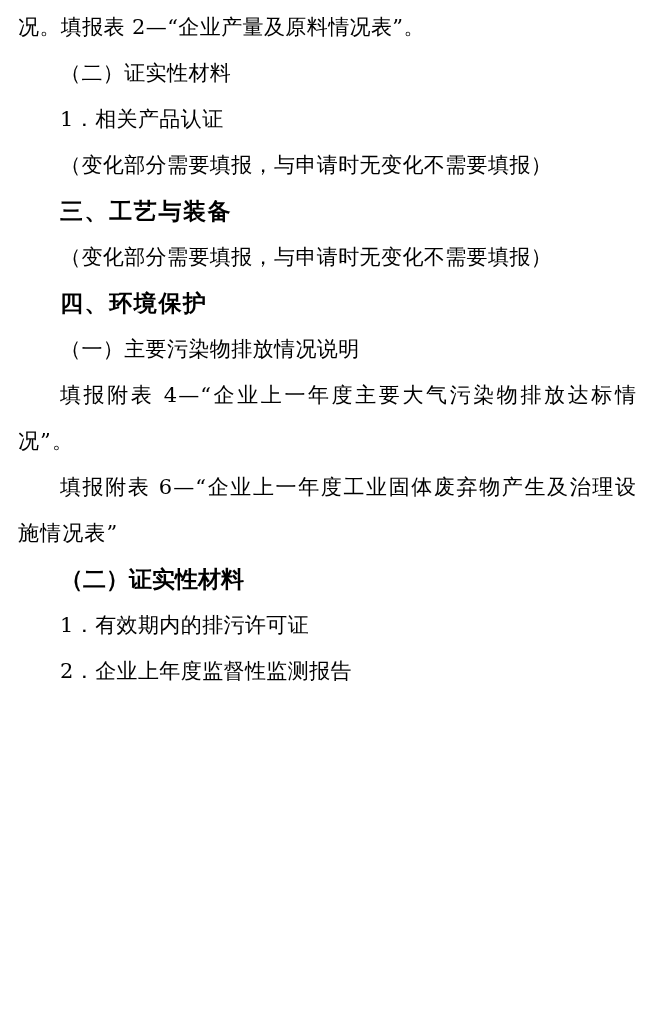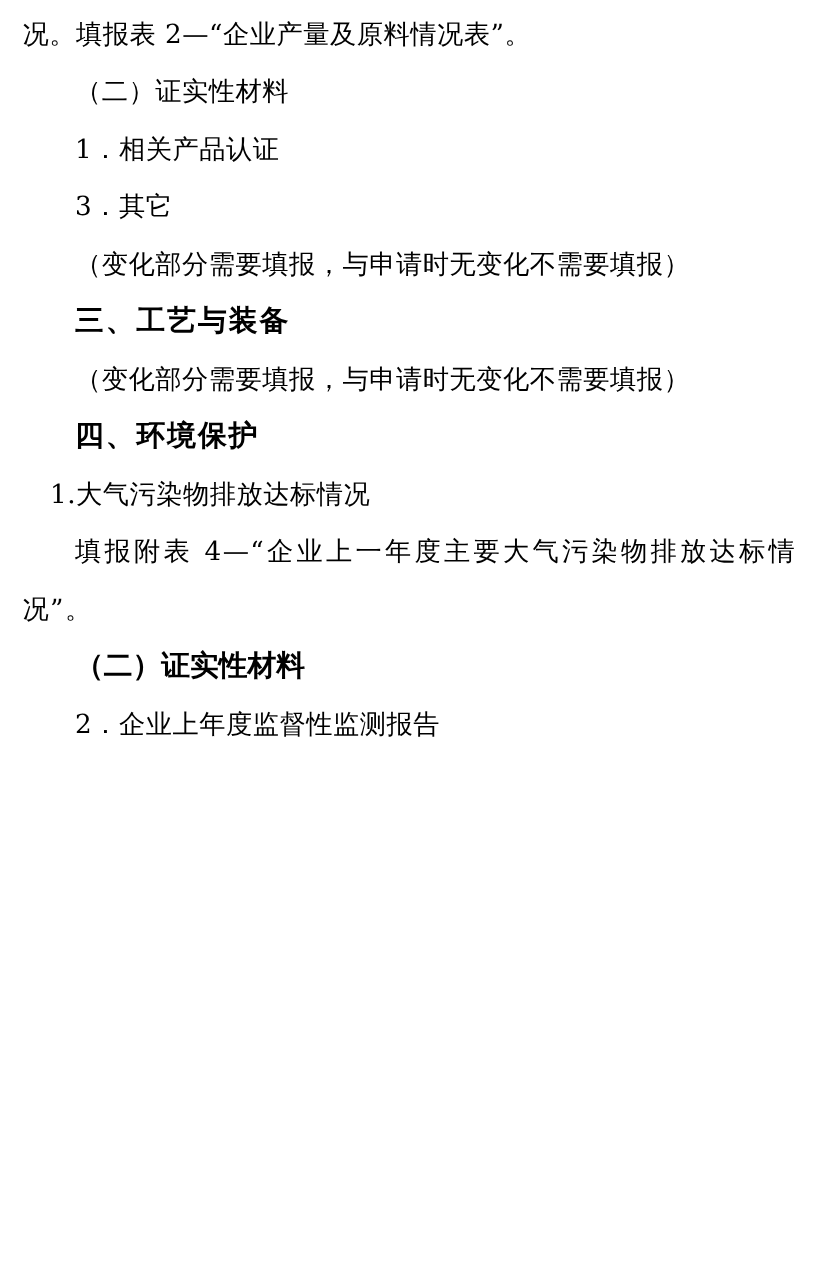--- a/index.html
+++ b/index.html
@@ -63,39 +63,40 @@
 <div class="page">
   <div class="doc-body">
 
     <p class="para noindent">况。填报表 2—“企业产量及原料情况表”。</p>
 
     <p class="para indent">（二）证实性材料</p>
 
     <p class="para indent">1．相关产品认证</p>
 
 
-    <p class="para indent">3．其它</p>
 
     <p class="para indent">（变化部分需要填报，与申请时无变化不需要填报）</p>
 
     <p class="heading spaced">三、工艺与装备</p>
 
 
     <p class="para indent">（变化部分需要填报，与申请时无变化不需要填报）</p>
 
     <p class="heading spaced">四、环境保护</p>
 
+    <p class="para indent">（一）主要污染物排放情况说明</p>
 
-    <p class="para indent-half">1.大气污染物排放达标情况</p>
 
     <p class="para indent wide-para"><span>填报附表 4—“企业上一年度主要大气污染物排放达标</span><span>情况”。</span></p>
 
 
 
 
+    <p class="para indent wide-para"><span>填报附表 6—“企业上一年度工业固体废弃物产生及治理</span><span>设施情况表”</span></p>
 
     <p class="heading">（二）证实性材料</p>
 
+    <p class="para indent">1．有效期内的排污许可证</p>
 
     <p class="para indent">2．企业上年度监督性监测报告</p>
 
   </div>
 </div>
 
 </body></html>

